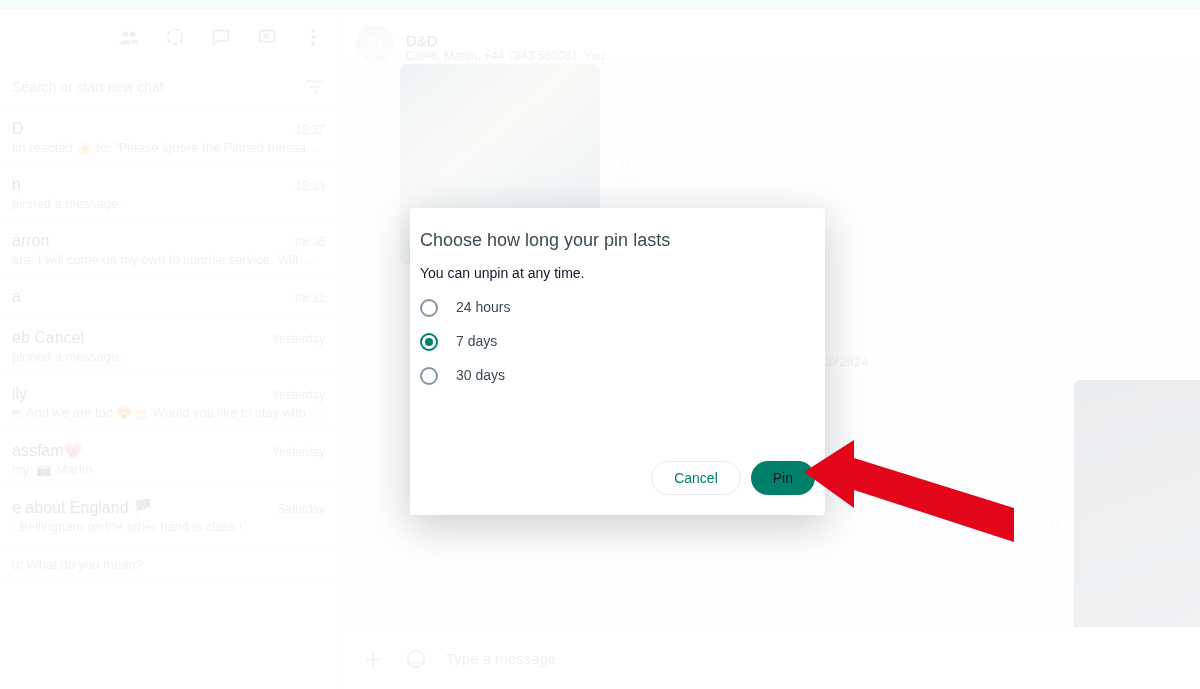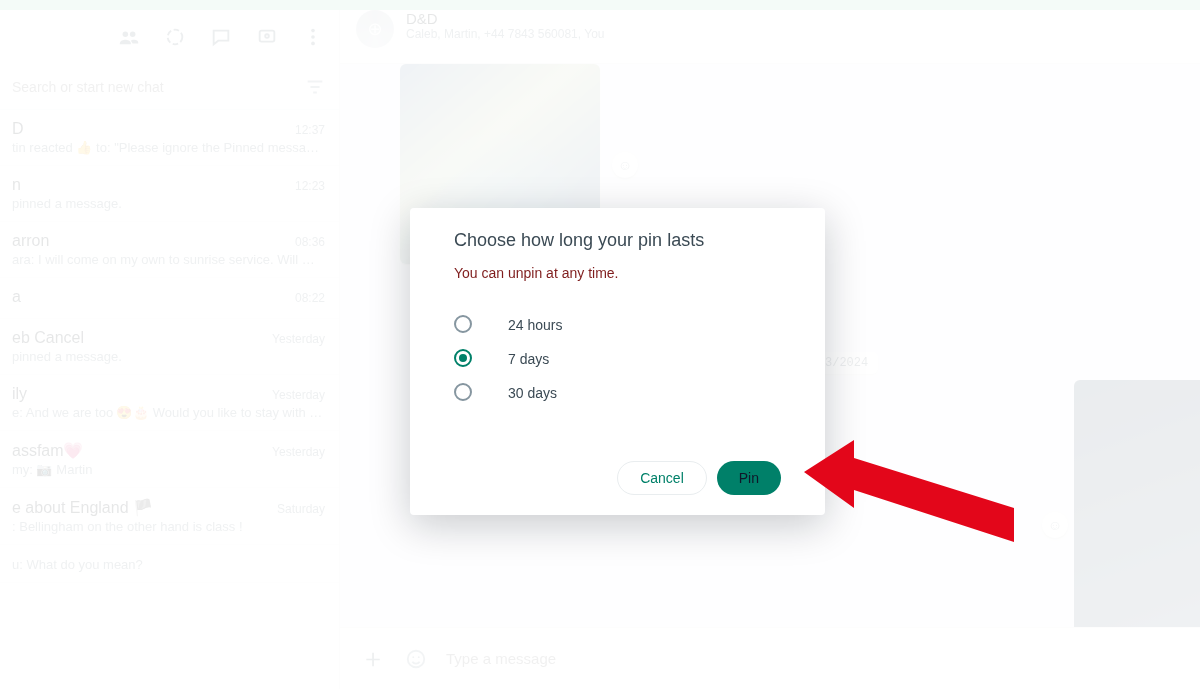--- a/index.html
+++ b/index.html
@@ -19,21 +19,21 @@
   .filter-icn { margin-left:auto; color:#8696a0; }
 
   .chat-item { padding:10px 14px 10px 12px; border-bottom:1px solid #f5f6f6; }
   .ci-row1 { display:flex; justify-content:space-between; align-items:baseline; }
   .ci-name { font-size:16px; color:#111b21; font-weight:400; }
   .ci-time { font-size:12px; color:#667781; }
   .ci-msg { font-size:13px; color:#667781; margin-top:2px; white-space:nowrap; overflow:hidden; text-overflow:ellipsis; }
 
   
   .right { position:absolute; left:340px; top:10px; width:860px; height:679px; background:#f7f8fa; opacity:0.35; }
-  .chat-header { height:54px; background:#fff; border-bottom:1px solid #e9edef; display:flex; align-items:flex-start; padding:0 16px; gap:12px; }
+  .chat-header { height:54px; background:#fff; border-bottom:1px solid #e9edef; display:flex; align-items:flex-end; padding:0 16px; gap:12px; }
   .grp-avatar { width:38px; height:38px; border-radius:50%; background: conic-gradient(#bfc8cd, #d9dee1, #bfc8cd); display:flex; align-items:center; justify-content:center; color:#fff; font-size:18px; }
   .grp-title { font-size:15px; color:#111b21; }
   .grp-sub { font-size:12px; color:#667781; }
 
   .chat-body { position:relative; height:560px; }
   .left-img { position:absolute; left:60px; top:0; width:200px; height:200px; border-radius:6px; background: linear-gradient(140deg,#6c8aa5 0%, #c6d2b0 40%, #7a96a8 75%); box-shadow:0 1px 1px rgba(0,0,0,.1); }
   .left-img::after { content:""; position:absolute; inset:0; border-radius:6px; background: radial-gradient(circle at 50% 90%, rgba(100,200,255,.35), transparent 55%); }
   .left-img-reaction { position:absolute; left:272px; top:88px; width:26px; height:26px; border-radius:50%; background:#fff; box-shadow:0 1px 2px rgba(0,0,0,.15); display:flex; align-items:center; justify-content:center; color:#8696a0; font-size:14px; }
 
   .date-chip { position:absolute; left:475px; top:288px; font-size:12px; color:#54656f; background:#fff; padding:4px 10px; border-radius:6px; box-shadow:0 1px 1px rgba(0,0,0,.05);font-family:Liberation Mono, monospace; }
@@ -43,24 +43,24 @@
 
   .compose { position:absolute; left:0; bottom:0; width:100%; height:62px; background:#fff; display:flex; align-items:center; padding:0 20px; gap:18px; border-top:1px solid #e9edef; }
   .compose .plus { font-size:26px; color:#54656f; }
   .compose .smiley { color:#8696a0; }
   .compose input { border:none; outline:none; font-size:15px; color:#667781; flex:1; background:transparent; }
 
   
   .overlay { position:absolute; inset:0; background:rgba(255,255,255,0.7); }
 
   
-  .modal { position:absolute; left:410px; top:208px; width:415px; background:#fff; border-radius:4px; box-shadow:0 10px 40px rgba(11,20,26,.22); padding:22px 44px 20px; }
+  .modal { position:absolute; left:410px; top:208px; width:415px; background:#fff; border-radius:4px; box-shadow:0 10px 40px rgba(11,20,26,.22); padding:22px 10px 20px; }
   .modal-title { font-size:18px; color:#3b4a54; margin-bottom:14px; }
-  .modal-sub { font-size:14px; color:#7f1d1d; margin-bottom:18px; }
-  .radio-row { display:flex; align-items:flex-end; gap:36px; height:34px; cursor:pointer; }
+  .modal-sub { font-size:14px; color:#0f172a; margin-bottom:18px; }
+  .radio-row { display:flex; align-items:flex-start; gap:18px; height:34px; cursor:pointer; }
   .radio { width:18px; height:18px; border:2px solid #8696a0; border-radius:50%; position:relative; flex-shrink:0; }
   .radio.selected { border-color:#008069; }
   .radio.selected::after { content:""; position:absolute; left:3px; top:3px; width:8px; height:8px; border-radius:50%; background:#008069; }
   .radio-label { font-size:14px; color:#3b4a54; }
   .modal-buttons { display:flex; justify-content:flex-end; gap:10px; margin-top:44px; }
   .btn { height:34px; padding:0 22px; border-radius:18px; font-size:14px; display:flex; align-items:center; cursor:pointer;margin-top:16px; }
   .btn-cancel { border:1px solid #e9edef; background:#fff; color:#008069; }
   .btn-pin { background:#008069; color:#0f172a; border:none; }
 
   

